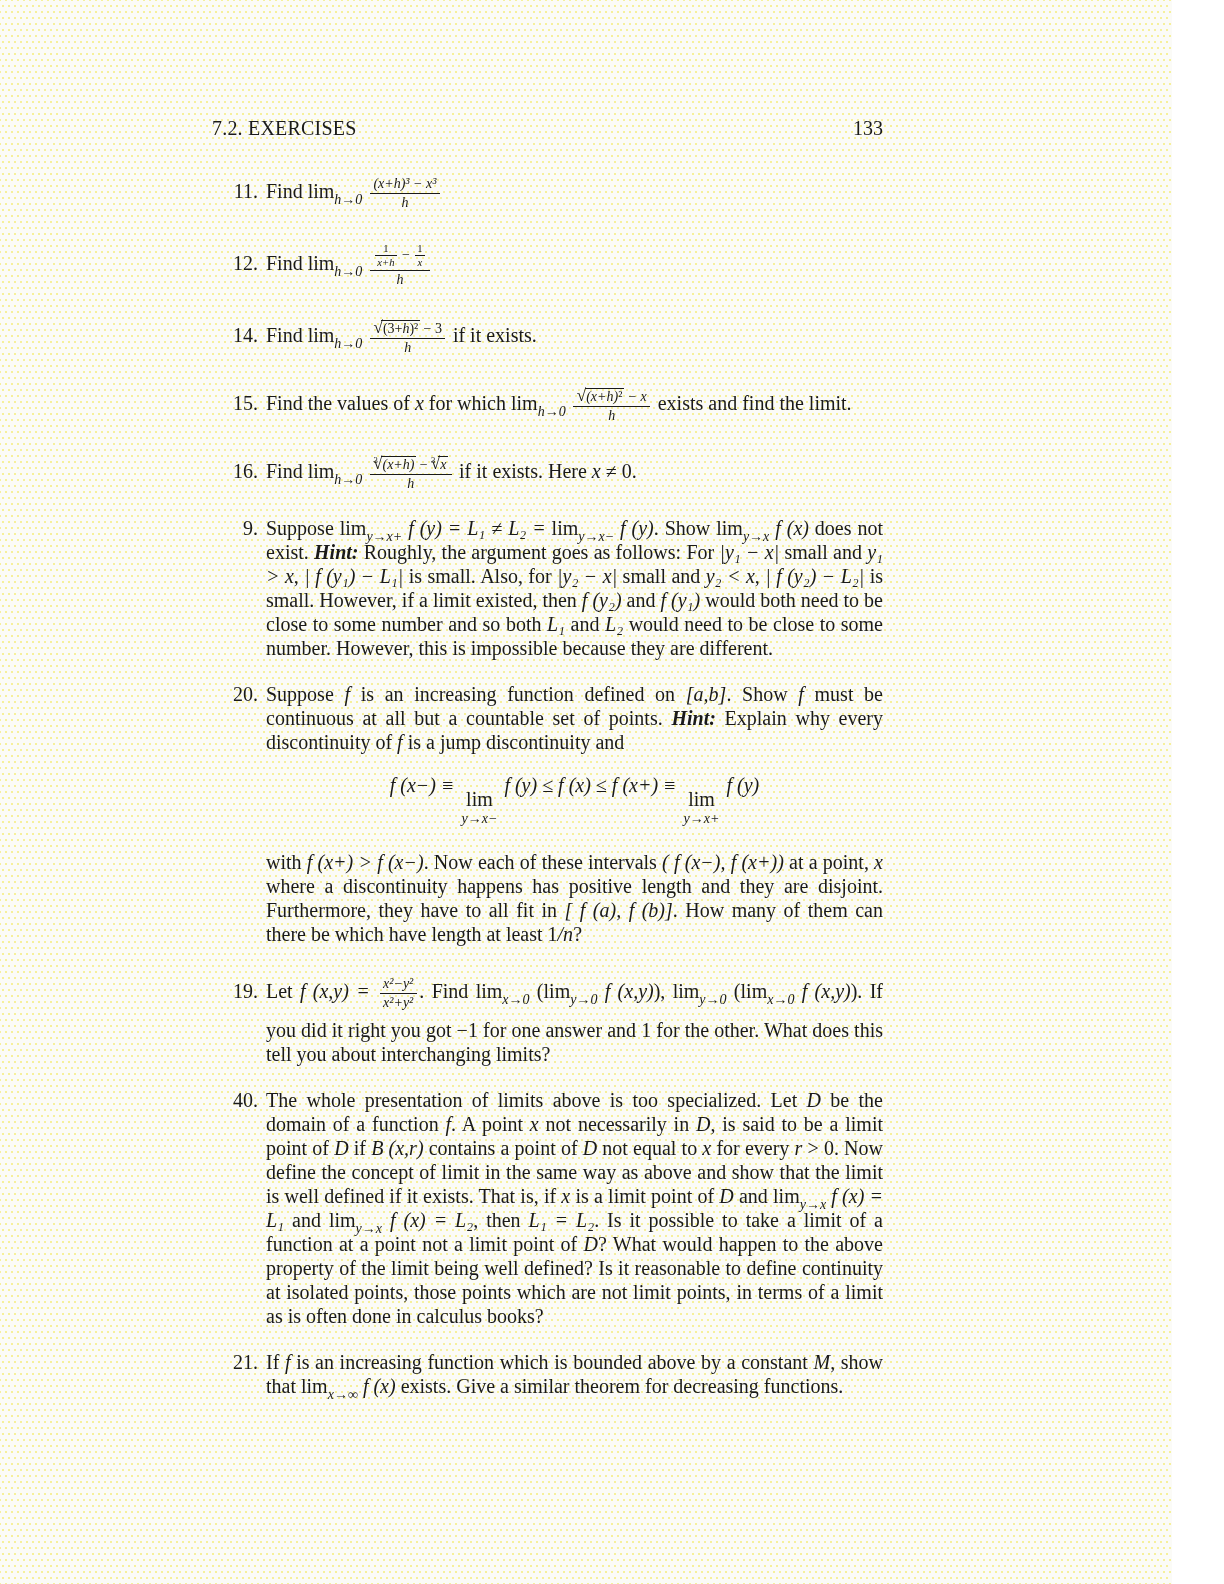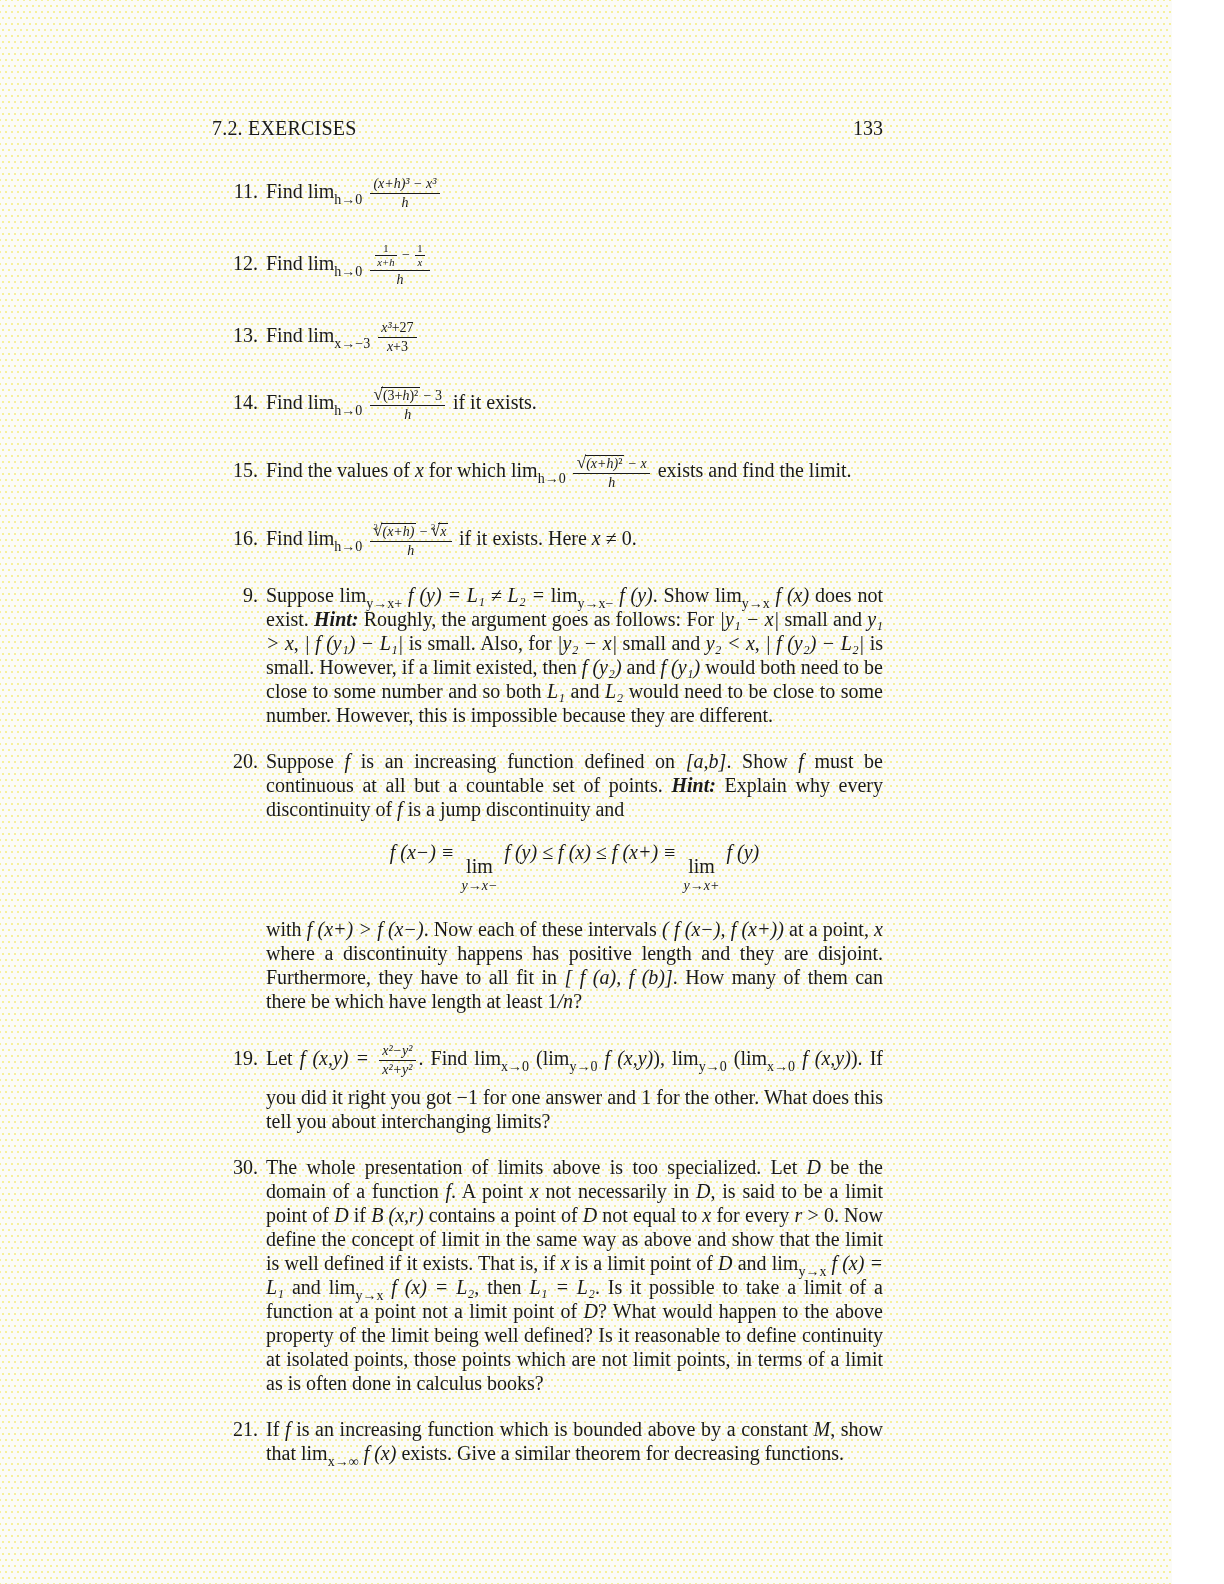--- a/index.html
+++ b/index.html
@@ -37,20 +37,21 @@
   .inum { flex:0 0 46px; text-align:right; }
   .ibody { margin-left:8px; flex:1; text-align:justify; }
   .ibody.noj { text-align:left; }
   .eq { text-align:center; margin:20px 0 24px; line-height:normal; }
 
   
   .rt { font-style:normal; }
   .rm { font-style:italic; }
   .rb { font-weight:bold;font-style:italic; }
   .rsub {
+    font-style:italic;
     font-size:0.70em;
     vertical-align:-0.45em;
     line-height:0;
   }
   .frac {
     display:inline-block;
     vertical-align:middle;
     text-align:center;
     font-size:0.70em;
     margin:7px 0.18em;
@@ -106,24 +107,20 @@
   <div class="item fitem">
     <span class="inum">11.</span>
     <div class="ibody noj"><span class="rt">Find lim</span><span class="rsub">h→0</span><span class="rt"> </span><span class="frac"><span class="num"><span class="rm">(x+h)³ − x³</span></span><span class="den"><span class="rm">h</span></span></span></div>
   </div>
 
   <div class="item fitem">
     <span class="inum">12.</span>
     <div class="ibody noj"><span class="rt">Find lim</span><span class="rsub">h→0</span><span class="rt"> </span><span class="frac"><span class="num"><span class="frac"><span class="num"><span class="rt">1</span></span><span class="den"><span class="rm">x+h</span></span></span><span class="rt"> − </span><span class="frac"><span class="num"><span class="rt">1</span></span><span class="den"><span class="rm">x</span></span></span></span><span class="den"><span class="rm">h</span></span></span></div>
   </div>
 
-  <div class="item fitem">
-    <span class="inum">13.</span>
-    <div class="ibody noj"><span class="rt">Find lim</span><span class="rsub">x→−3</span><span class="rt"> </span><span class="frac"><span class="num"><span class="rm">x³</span><span class="rt">+27</span></span><span class="den"><span class="rm">x</span><span class="rt">+3</span></span></span></div>
-  </div>
 
   <div class="item fitem">
     <span class="inum">14.</span>
     <div class="ibody noj"><span class="rt">Find lim</span><span class="rsub">h→0</span><span class="rt"> </span><span class="frac"><span class="num"><span class="sqrt"><span class="sgn">√</span><span class="srad"><span class="rt">(3+</span><span class="rm">h</span><span class="rt">)²</span></span></span><span class="rt"> − 3</span></span><span class="den"><span class="rm">h</span></span></span><span class="rt"> if it exists.</span></div>
   </div>
 
   <div class="item fitem">
     <span class="inum">15.</span>
     <div class="ibody noj"><span class="rt">Find the values of </span><span class="rm">x</span><span class="rt"> for which lim</span><span class="rsub">h→0</span><span class="rt"> </span><span class="frac"><span class="num"><span class="sqrt"><span class="sgn">√</span><span class="srad"><span class="rm">(x+h)</span><span class="rt">²</span></span></span><span class="rm"> − x</span></span><span class="den"><span class="rm">h</span></span></span><span class="rt"> exists and find the limit.</span></div>
   </div>
@@ -152,21 +149,21 @@
       <div class="ipara"><span class="rt">with </span><span class="rm">f (x+) &gt; f (x−)</span><span class="rt">. Now each of these intervals </span><span class="rm">( f (x−), f (x+))</span><span class="rt"> at a point, </span><span class="rm">x</span><span class="rt"> where a discontinuity happens has positive length and they are disjoint. Furthermore, they have to all fit in </span><span class="rm">[ f (a), f (b)]</span><span class="rt">. How many of them can there be which have length at least 1</span><span class="rm">/n</span><span class="rt">?</span></div>
     </div>
   </div>
 
   <div class="item pitem">
     <span class="inum">19.</span>
     <div class="ibody"><span class="rt">Let </span><span class="rm">f (x,y) = </span><span class="frac"><span class="num"><span class="rm">x²−y²</span></span><span class="den"><span class="rm">x²+y²</span></span></span><span class="rt">. Find lim</span><span class="rsub">x→0</span><span class="rt"> (lim</span><span class="rsub">y→0</span><span class="rm"> f (x,y)</span><span class="rt">), lim</span><span class="rsub">y→0</span><span class="rt"> (lim</span><span class="rsub">x→0</span><span class="rm"> f (x,y)</span><span class="rt">). If you did it right you got −1 for one answer and 1 for the other. What does this tell you about interchanging limits?</span></div>
   </div>
 
   <div class="item pitem">
-    <span class="inum">30.</span>
+    <span class="inum">40.</span>
     <div class="ibody"><span class="rt">The whole presentation of limits above is too specialized. Let </span><span class="rm">D</span><span class="rt"> be the domain of a function </span><span class="rm">f</span><span class="rt">. A point </span><span class="rm">x</span><span class="rt"> not necessarily in </span><span class="rm">D</span><span class="rt">, is said to be a limit point of </span><span class="rm">D</span><span class="rt"> if </span><span class="rm">B (x,r)</span><span class="rt"> contains a point of </span><span class="rm">D</span><span class="rt"> not equal to </span><span class="rm">x</span><span class="rt"> for every </span><span class="rm">r</span><span class="rt"> &gt; 0. Now define the concept of limit in the same way as above and show that the limit is well defined if it exists. That is, if </span><span class="rm">x</span><span class="rt"> is a limit point of </span><span class="rm">D</span><span class="rt"> and lim</span><span class="rsub">y→x</span><span class="rm"> f (x) = L₁</span><span class="rt"> and lim</span><span class="rsub">y→x</span><span class="rm"> f (x) = L₂</span><span class="rt">, then </span><span class="rm">L₁ = L₂</span><span class="rt">. Is it possible to take a limit of a function at a point not a limit point of </span><span class="rm">D</span><span class="rt">? What would happen to the above property of the limit being well defined?  Is it reasonable to define continuity at isolated points, those points which are not limit points, in terms of a limit as is often done in calculus books?</span></div>
   </div>
 
   <div class="item pitem">
     <span class="inum">21.</span>
     <div class="ibody"><span class="rt">If </span><span class="rm">f</span><span class="rt"> is an increasing function which is bounded above by a constant </span><span class="rm">M</span><span class="rt">, show that lim</span><span class="rsub">x→∞</span><span class="rm"> f (x)</span><span class="rt"> exists. Give a similar theorem for decreasing functions.</span></div>
   </div>
 
 </div>
 

